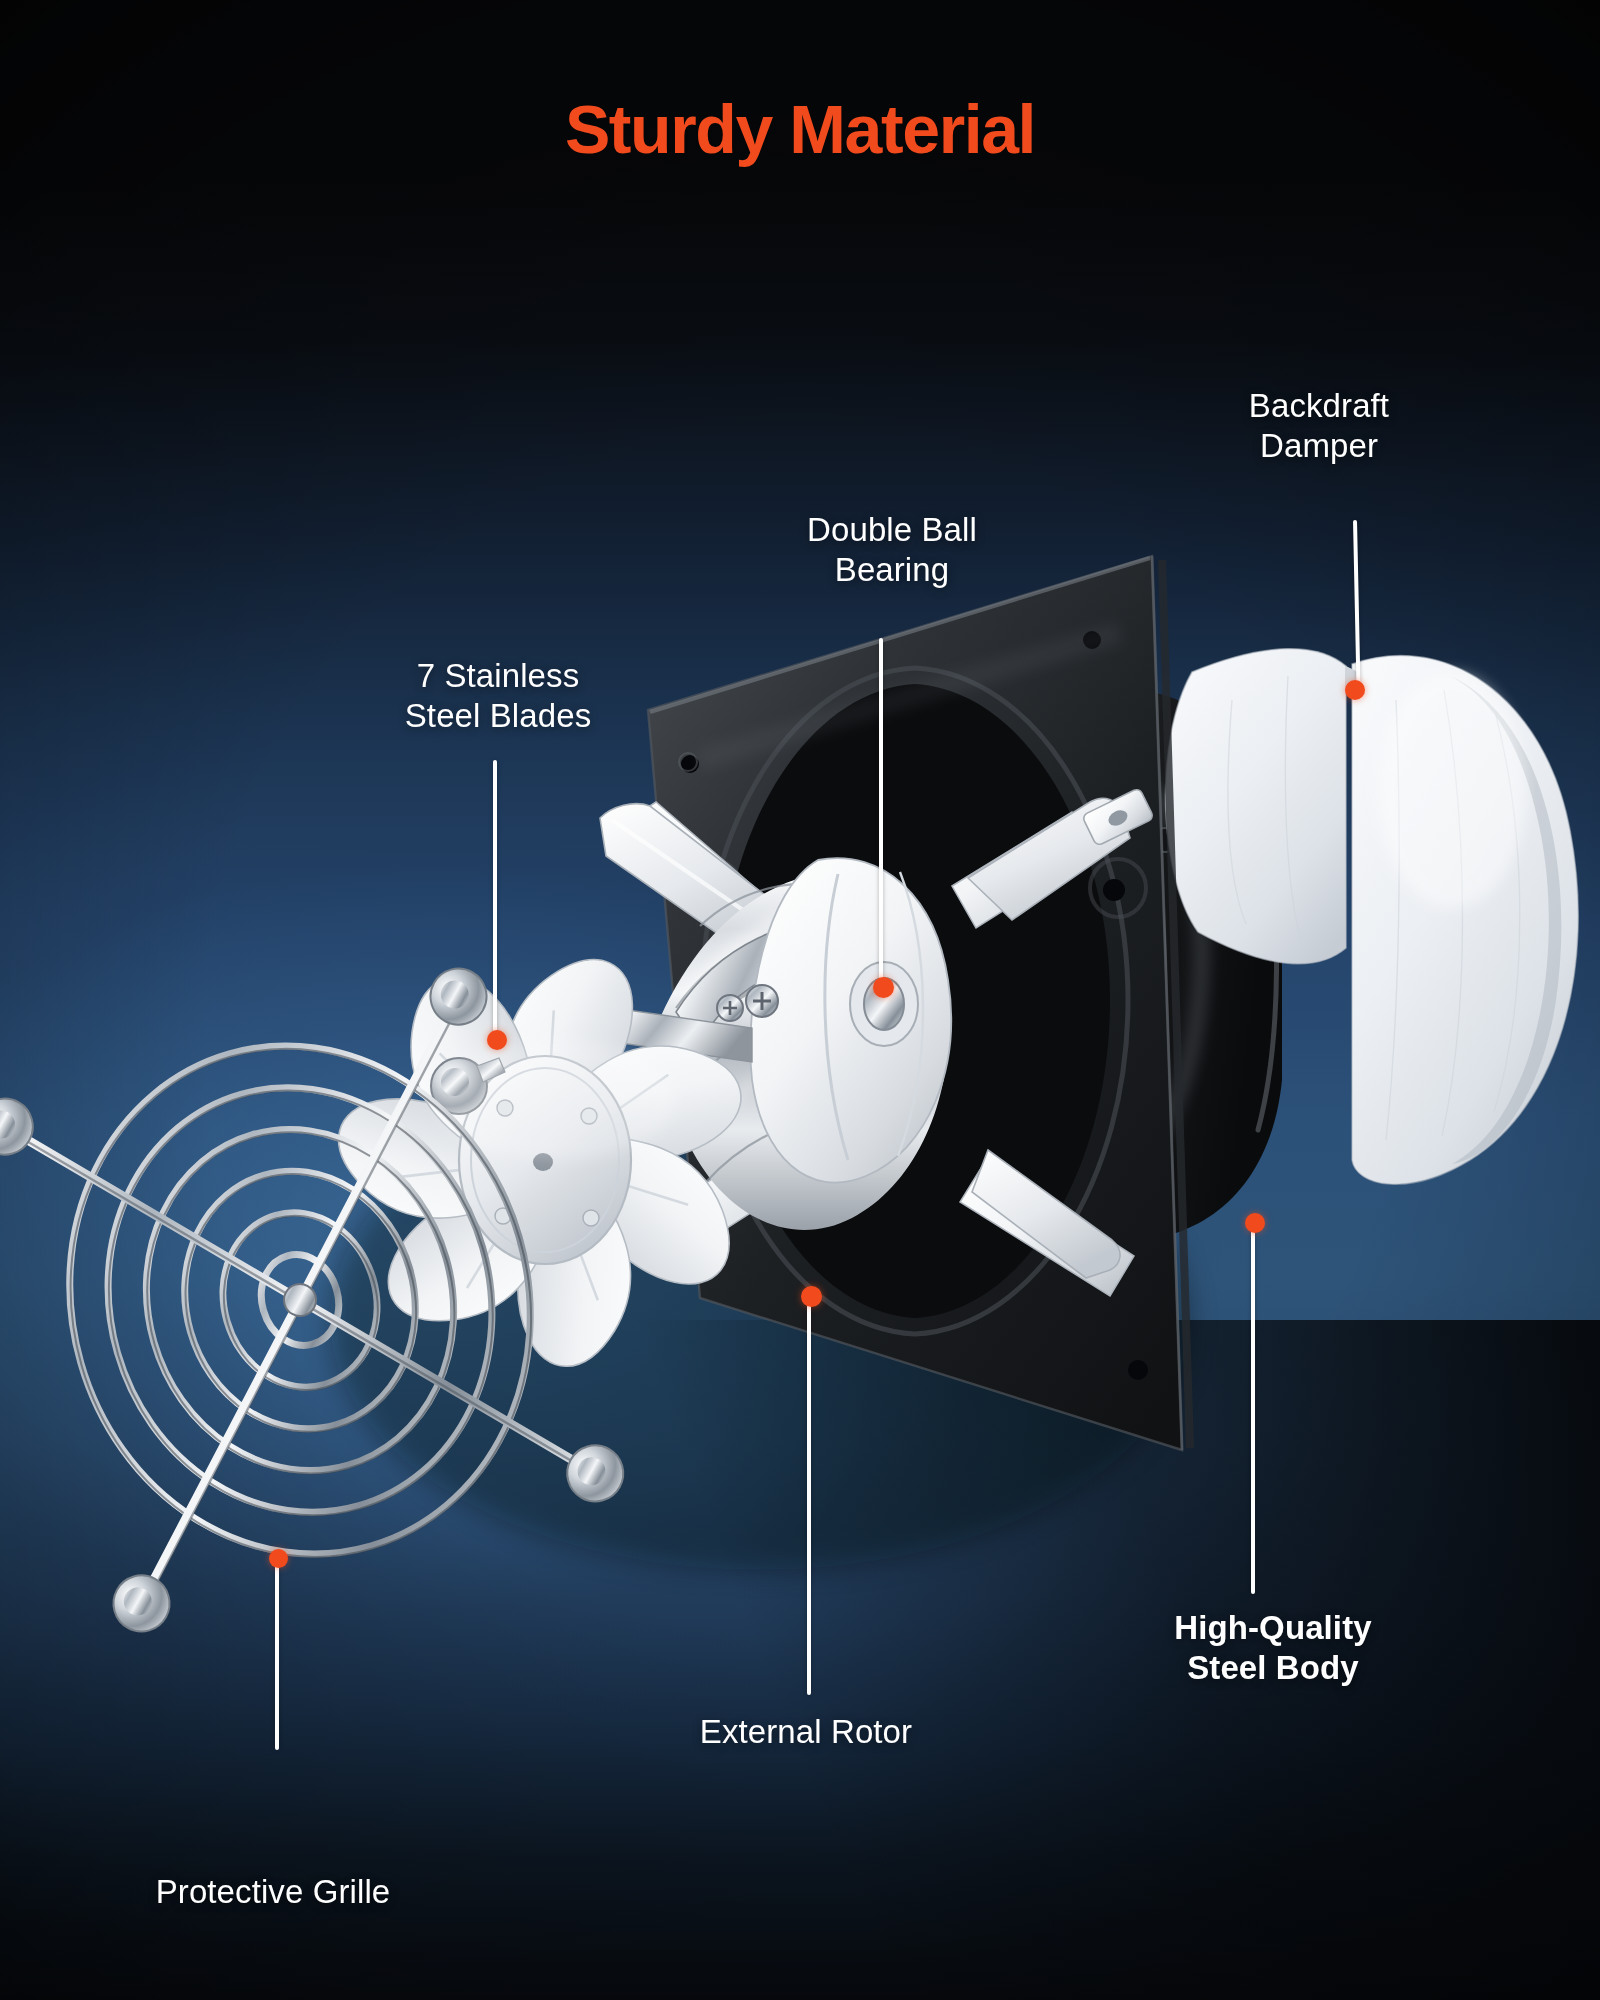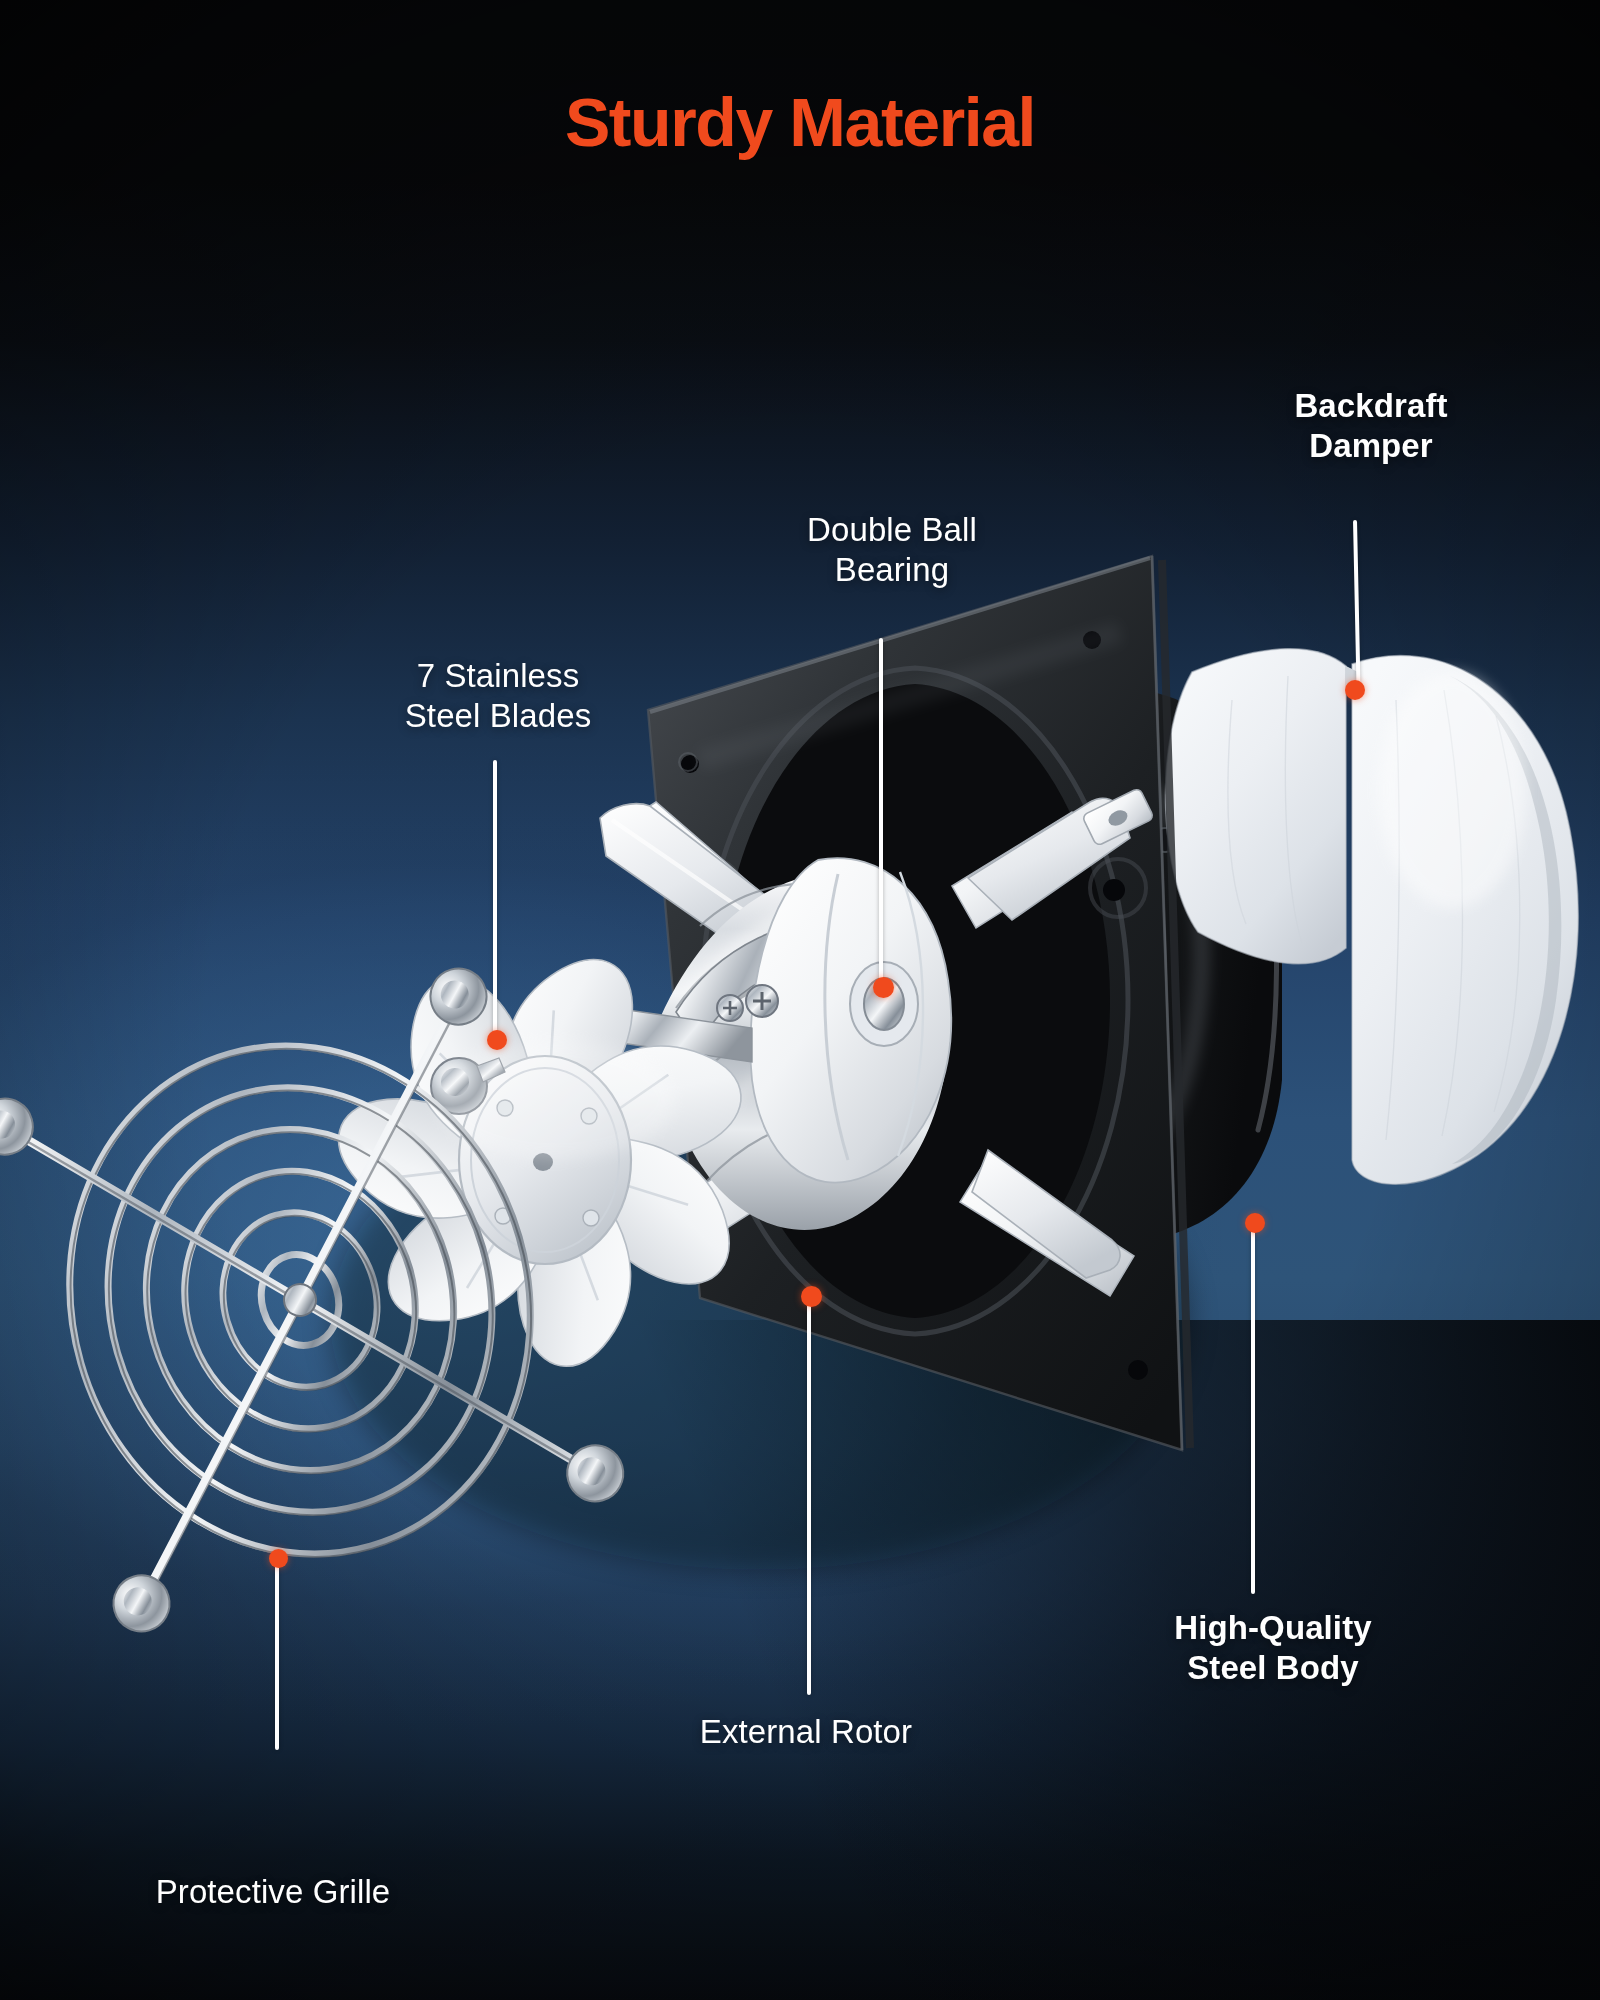--- a/index.html
+++ b/index.html
@@ -31,21 +31,21 @@
     background:radial-gradient(ellipse 88% 70% at 50% 52%,
        rgba(0,0,0,0) 42%, rgba(0,0,0,.30) 76%, rgba(0,0,0,.72) 100%);
   }
   .bg-darkright{
     position:absolute; right:0; top:66%; width:62%; height:34%;
     background:linear-gradient(250deg, rgba(4,5,7,.92) 0%, rgba(4,5,7,.55) 42%, rgba(4,5,7,0) 78%);
   }
 
   
   .heading{
-    position:absolute; left:0; right:0; top:88px;
+    position:absolute; left:0; right:0; top:95px;
     text-align:center; line-height:1.02;
     font-size:68px; font-weight:bold; letter-spacing:-1.4px;
   }
   .heading .l{ display:block; }
 
   
   .callout{ position:absolute; color:#fff; font-size:33px; line-height:1.22;
             font-weight:400; letter-spacing:.1px; white-space:pre-line;
             text-shadow:0 2px 10px rgba(0,0,0,.45); }
   .callout.c-center{ text-align:center; }
@@ -423,21 +423,21 @@
 
   <div id="callout-layer">
       <div class="callout c-center" style="left: 338px; top: 628px; width: 320px; margin-top: 28px;">7 Stainless
 Steel Blades</div>
       <div class="lead" style="left: 493px; top: 760px; width: 4px; height: 278px; transform: rotate(0deg);"></div>
       <div class="dot" style="left: 487px; top: 1030px; width: 20px; height: 20px; background: rgb(240, 74, 29);"></div>
       <div class="callout c-center" style="left: 742px; top: 510px; width: 300px;">Double Ball
 Bearing</div>
       <div class="lead" style="left: 879px; top: 638px; width: 4px; height: 345px; transform: rotate(0deg);"></div>
       <div class="dot" style="left: 873px; top: 977px; width: 21px; height: 21px; background: rgb(240, 74, 29);"></div>
-      <div class="callout c-center" style="left: 1236px; top: 386px; width: 270px; font-weight: bold;">Backdraft
+      <div class="callout c-center" style="left: 1184px; top: 386px; width: 270px;">Backdraft
 Damper</div>
       <div class="lead" style="left: 1353px; top: 520px; width: 4px; height: 163px; transform: rotate(-1.2deg);"></div>
       <div class="dot" style="left: 1345px; top: 680px; width: 20px; height: 20px; background: rgb(240, 74, 29);"></div>
       <div class="callout c-center" style="left: 1118px; top: 1608px; width: 310px; font-weight: bold;">High-Quality
 Steel Body</div>
       <div class="lead" style="left: 1251px; top: 1222px; width: 4px; height: 372px; transform: rotate(0deg);"></div>
       <div class="dot" style="left: 1245px; top: 1213px; width: 20px; height: 20px; background: rgb(240, 74, 29);"></div>
       <div class="callout c-center" style="left: 636px; top: 1712px; width: 340px;">External Rotor</div>
       <div class="lead" style="left: 807px; top: 1295px; width: 4px; height: 400px; transform: rotate(0deg);"></div>
       <div class="dot" style="left: 801px; top: 1286px; width: 21px; height: 21px; background: rgb(240, 74, 29);"></div>

